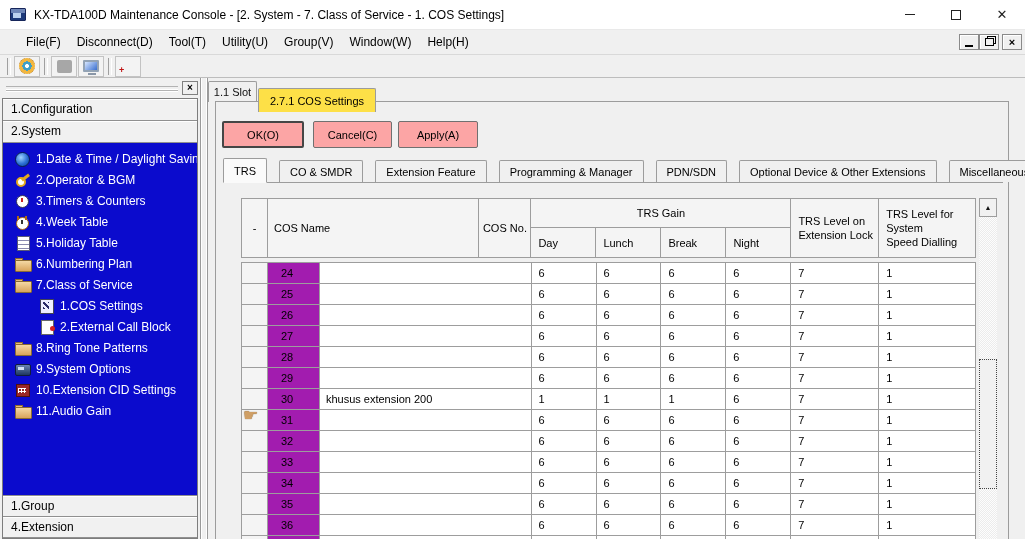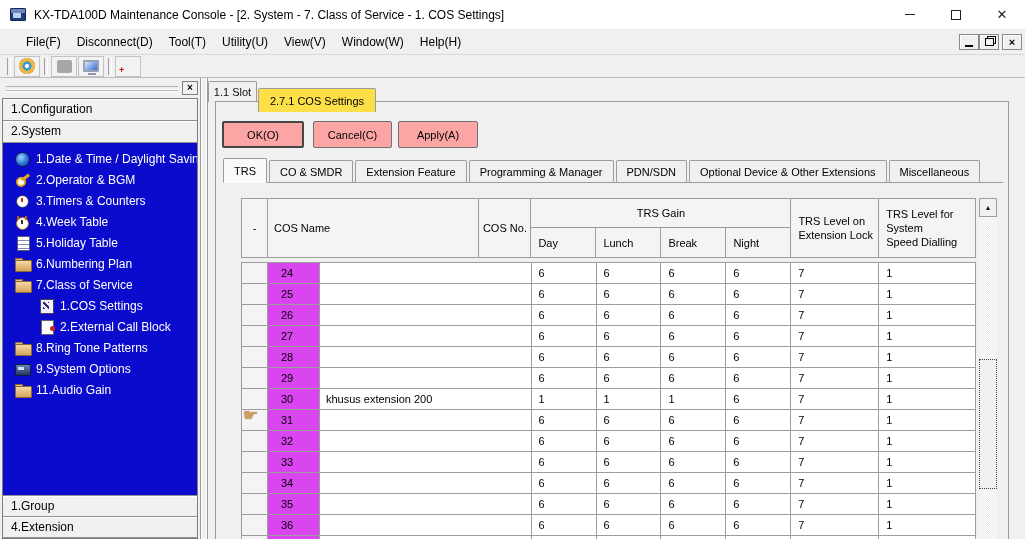--- a/index.html
+++ b/index.html
@@ -82,21 +82,21 @@
   .tab.inactive{left:2px;top:3px;width:49px;height:21px;color:#111}
   .tab.active{left:52px;top:10px;width:118px;height:24px;z-index:2;background:#fde047}
   .panel{position:absolute;left:9px;top:23px;width:794px;height:445px;border:1px solid #9c9c9c;background:#f0f0f0}
 
   .btn{position:absolute;top:19px;height:27px;background:#fca5a5;border:1px solid #707070;font-size:11px;display:flex;align-items:center;justify-content:center;border-radius:2px}
   .btn.ok{left:6px;width:82px;border:2px solid #464646}
   .btn.cancel{left:97px;width:79px}
   .btn.apply{left:182px;width:80px}
 
   .subtab-strip{position:absolute;left:7px;top:56px;width:780px;height:25px;display:flex;align-items:flex-end;border-bottom:1px solid #9c9c9c}
-  .subtab{height:22px;background:#f0f0f0;border:1px solid #9c9c9c;border-bottom:none;font-size:11px;padding:0 10px;display:flex;align-items:center;white-space:nowrap;margin-right:2px;border-radius:2px 2px 0 0}
+  .subtab{height:22px;background:#f0f0f0;border:1px solid #9c9c9c;border-bottom:none;font-size:11px;padding:0 10px;display:flex;align-items:center;white-space:nowrap;margin-right:12px;border-radius:2px 2px 0 0}
   .subtab.active{height:25px;background:#fafafa;position:relative;z-index:2;margin-bottom:-1px;border-bottom:1px solid #fafafa}
 
   
   .tablewrap{position:absolute;left:25px;top:96px;width:756px;height:342px;overflow:hidden}
   .grid{position:absolute;left:0;top:0;width:735px}
   .thead{display:flex;border-left:1px solid #9d9d9d;border-top:1px solid #9d9d9d}
   .th{background:#f4f4f4;border-right:1px solid #9d9d9d;border-bottom:1px solid #9d9d9d;font-size:11px;display:flex;align-items:center}
   .full{height:59px}
   .c-sel{width:26px}.c-no{width:52px}.c-name{width:212px}.c-v{width:65px}.c-lock{width:88px}.c-sp{width:97px}
   .th.c-sel{justify-content:center}
@@ -104,21 +104,21 @@
   .th.c-name{padding-left:6px}
   .trsgroup{width:260px;display:flex;flex-direction:column}
   .th.gl{height:29px;justify-content:center;width:260px}
   .subrow{display:flex;height:30px}
   .th.sub{height:30px;padding-left:7px}
   .th.pre{white-space:pre-line;line-height:14px;padding-left:7px}
   .tbody{margin-top:4px;border-top:1px solid #9d9d9d;border-left:1px solid #9d9d9d}
   .trow{display:flex;height:21px}
   .cell{border-right:1px solid #9d9d9d;border-bottom:1px solid #9d9d9d;font-size:11px;display:flex;align-items:center;background:#fff;overflow:hidden;white-space:nowrap}
   .cell.c-sel{background:#f4f4f4;position:relative;justify-content:center}
-  .cell.c-no{background:#d946ef;padding-left:13px}
+  .cell.c-no{background:#a21caf;padding-left:13px}
   .cell.c-name{padding-left:6px}
   .cell.c-v,.cell.c-lock,.cell.c-sp{padding-left:7px}
   .hand{position:absolute;left:1px;top:-3px;font-size:17px;color:#cf9f66;text-shadow:0 0 1px #6b4c22;line-height:1}
 
   
   .vscroll{position:absolute;right:0;top:0;width:18px;height:342px;background:repeating-conic-gradient(#fdfdfd 0% 25%,#ececec 0% 50%) 0 0/2px 2px}
   .sbtn{position:absolute;left:0;top:0;width:18px;height:19px;background:#f1f1f1;border:1px solid #9d9d9d;font-size:7px;display:flex;align-items:center;justify-content:center;color:#111}
   .sthumb{position:absolute;left:0;top:161px;width:18px;height:130px;background:#f1f1f1;border:1px dotted #444}
 </style>
 </head>
@@ -137,21 +137,21 @@
     <span class="wctl x-glyph">✕</span>
   </span>
 </div>
 
 <div class="menubar">
   <span style="display:flex">
       <span class="mitem">File(F)</span>
       <span class="mitem">Disconnect(D)</span>
       <span class="mitem">Tool(T)</span>
       <span class="mitem">Utility(U)</span>
-      <span class="mitem">View(V)</span>
+      <span class="mitem">Group(V)</span>
       <span class="mitem">Window(W)</span>
       <span class="mitem">Help(H)</span>
     </span>
   <span class="mdi">
     <span class="mdibtn mdi-min"></span>
     <span class="mdibtn mdi-restore"></span>
     <span class="mdibtn mdi-close gap">×</span>
   </span>
 </div>
 
@@ -220,20 +220,24 @@
         </div>
         <div class="titem ind0">
           <span class="tico folder-icon"></span>
           <span class="tlabel">8.Ring Tone Patterns</span>
         </div>
         <div class="titem ind0">
           <span class="tico phone-icon"></span>
           <span class="tlabel">9.System Options</span>
         </div>
         <div class="titem ind0">
+          <span class="tico cid-icon"></span>
+          <span class="tlabel">10.Extension CID Settings</span>
+        </div>
+        <div class="titem ind0">
           <span class="tico folder-icon"></span>
           <span class="tlabel">11.Audio Gain</span>
         </div>
       </div>
     <div class="secbar bott">1.Group</div>
     <div class="secbar bott">4.Extension</div>
   </div>
 </div>
 
 <div class="splitter"></div>

